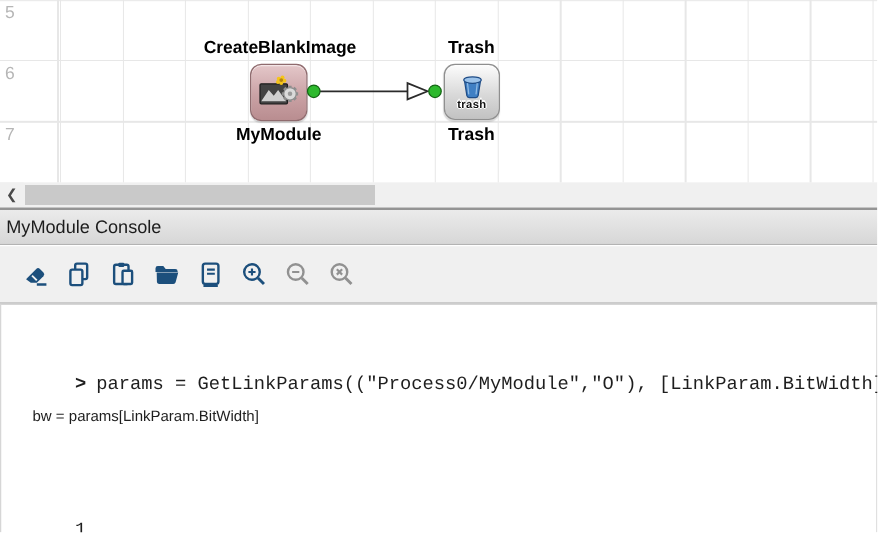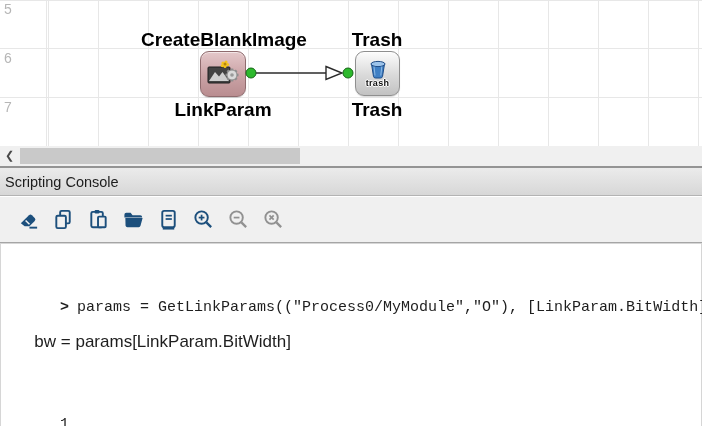--- a/index.html
+++ b/index.html
@@ -13,21 +13,21 @@
   .canvas{
     position:absolute;left:0;top:0;width:702px;height:146px;background:#fff;
     background-image:
       repeating-linear-gradient(to right,#e7e7e7 0 1px,transparent 1px 50px),
       repeating-linear-gradient(to bottom,#e7e7e7 0 1px,transparent 1px 49px);
     background-position:48px 0,0 48px;
   }
   .row-label{position:absolute;left:4px;color:#b6b6b6;font-size:14px;}
   .node-label{
     position:absolute;transform:translateX(-50%);
-    font-weight:bold;font-size:19px;color:#000;white-space:nowrap;
+    font-weight:bold;font-size:14px;color:#000;white-space:nowrap;
   }
   .node{
     position:absolute;width:46px;height:46px;border-radius:9px;
     display:flex;flex-direction:column;align-items:center;justify-content:center;
     box-shadow:inset 0 1px 0 rgba(255,255,255,.55), 0 1px 1px rgba(0,0,0,.15);
   }
   .node-pink{
     background:linear-gradient(180deg,#e4c7c9 0%,#caa2a5 55%,#b98d90 100%);
     border:1px solid #8f6b6e;
   }
@@ -71,38 +71,38 @@
   .tb.disabled{color:#919191;cursor:default;}
   .tb svg{display:block;}
 
   
   .console{
     position:absolute;left:0;top:243px;width:702px;height:183px;background:#fff;
     border:1px solid #d6d6d6;border-bottom:none;
   }
   .cline{position:absolute;left:5px;white-space:pre;color:#1e1e1e;}
   .cline.mono{font-family:"Liberation Mono",monospace;font-size:15px;}
-  .cline.sans{font-family:"Liberation Sans",sans-serif;font-size:17px;}
+  .cline.sans{font-family:"Liberation Sans",sans-serif;font-size:12px;}
   .cline .prompt{font-weight:bold;margin-right:8px;font-family:"Liberation Mono",monospace;}
   .cline .prompt:empty{margin-right:0;}
 </style>
 </head>
 <body>
 
 <div class="screen">
 
   <div class="canvas">
 
     <div class="row-label" style="top:1px">5</div>
     <div class="row-label" style="top:50px">6</div>
     <div class="row-label" style="top:99px">7</div>
 
     <div class="node-label" style="left:224px;top:29px">CreateBlankImage</div>
     <div class="node-label" style="left:377px;top:29px">Trash</div>
-    <div class="node-label" style="left:223px;top:99px">LinkParam</div>
+    <div class="node-label" style="left:223px;top:99px">MyModule</div>
     <div class="node-label" style="left:377px;top:99px">Trash</div>
 
     <div class="node node-pink" style="left:200px;top:51px">
       <svg width="34" height="30" viewBox="0 0 34 30">
         <rect x="2" y="8" width="22" height="16" rx="1" fill="#434343" stroke="#1f1f1f"></rect>
         <polygon points="3,22 9,13 13,17.5 16.5,13 23,22" fill="#cfcfcf"></polygon>
         <g>
           <g stroke="#8d8d8d" stroke-width="2.6">
             <line x1="26" y1="9.5" x2="26" y2="22.5"></line>
             <line x1="19.5" y1="16" x2="32.5" y2="16"></line>
@@ -139,21 +139,21 @@
       <circle cx="348" cy="73" r="5" fill="#2db92d" stroke="#156615"></circle>
     </svg>
   </div>
 
   <div class="hscroll">
     <button class="arrow">❮</button>
     <div class="thumb"></div>
   </div>
 
   <div class="panel-header">
-    <span>Scripting Console</span>
+    <span>MyModule Console</span>
   </div>
 
   <div class="toolbar">
 
     <button class="tb" title="">
       <svg width="23" height="23" viewBox="0 0 24 24">
         <path d="M4 16 L12.5 7.5 a2.2 2.2 0 0 1 3.1 0 l2.9 2.9 a2.2 2.2 0 0 1 0 3.1 L13 19 H8 Z" fill="currentColor"></path>
         <path d="M9 13 l4 4" stroke="#f0f0f0" stroke-width="1.6"></path>
         <line x1="13" y1="20.5" x2="21" y2="20.5" stroke="currentColor" stroke-width="2"></line>
       </svg>

